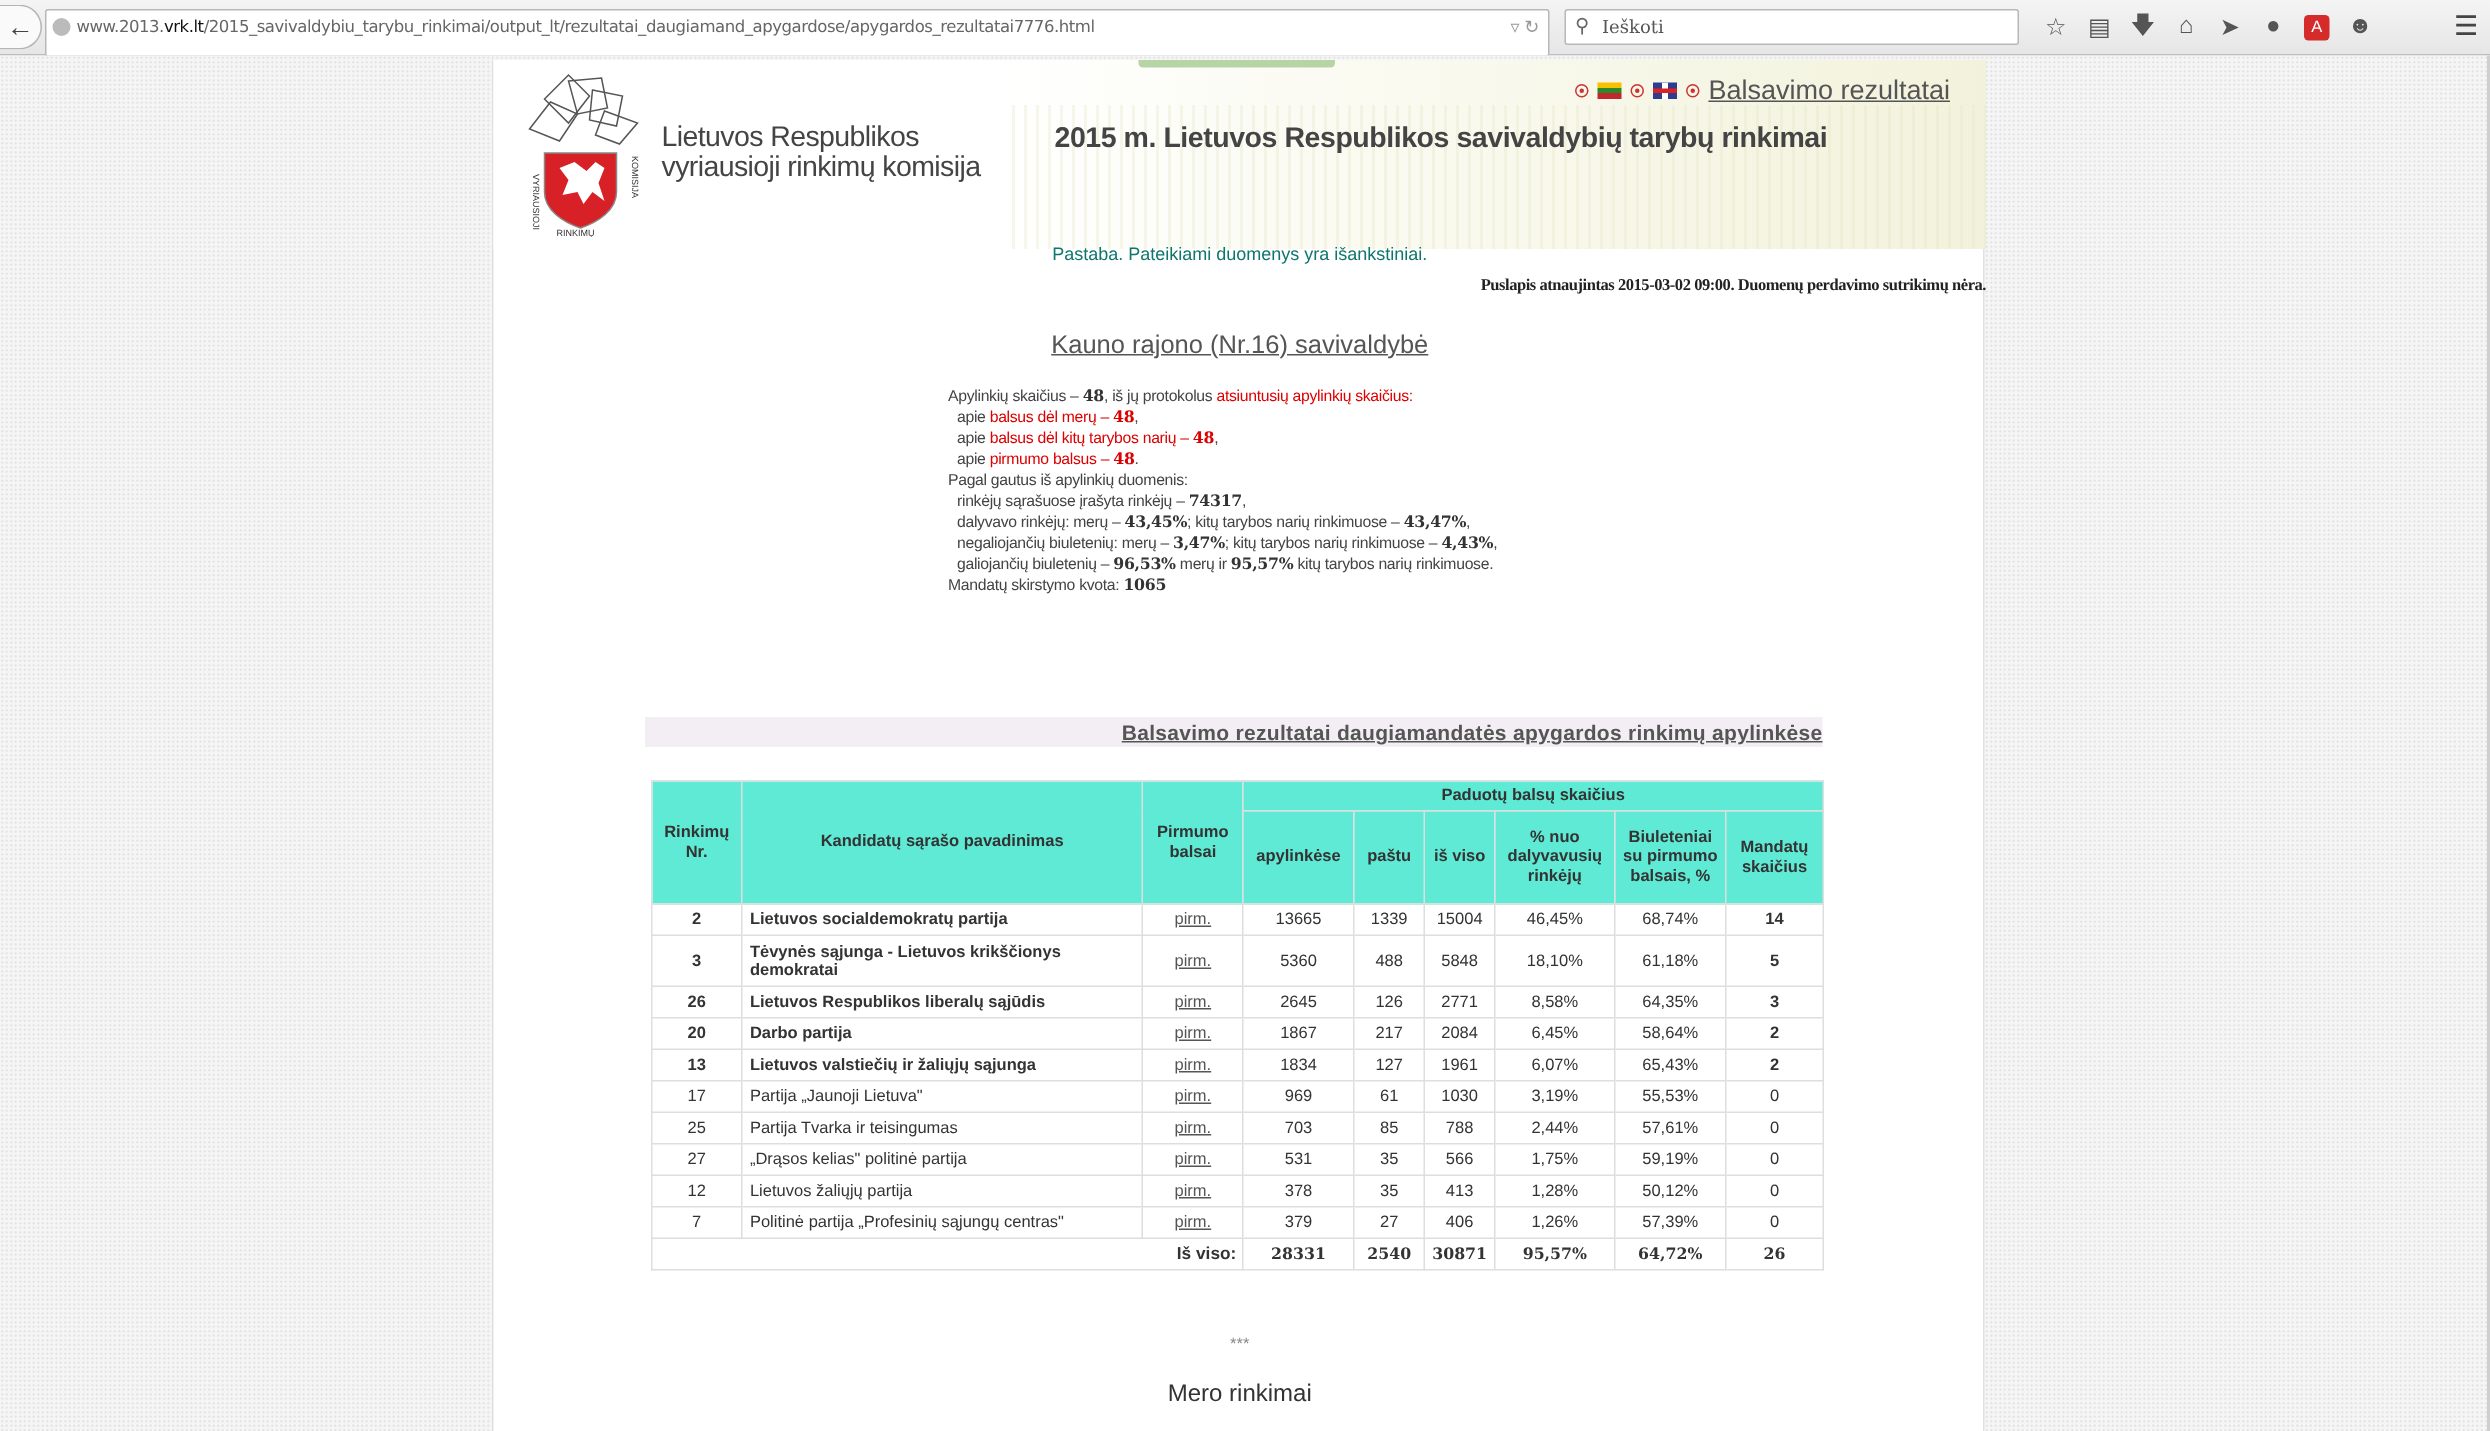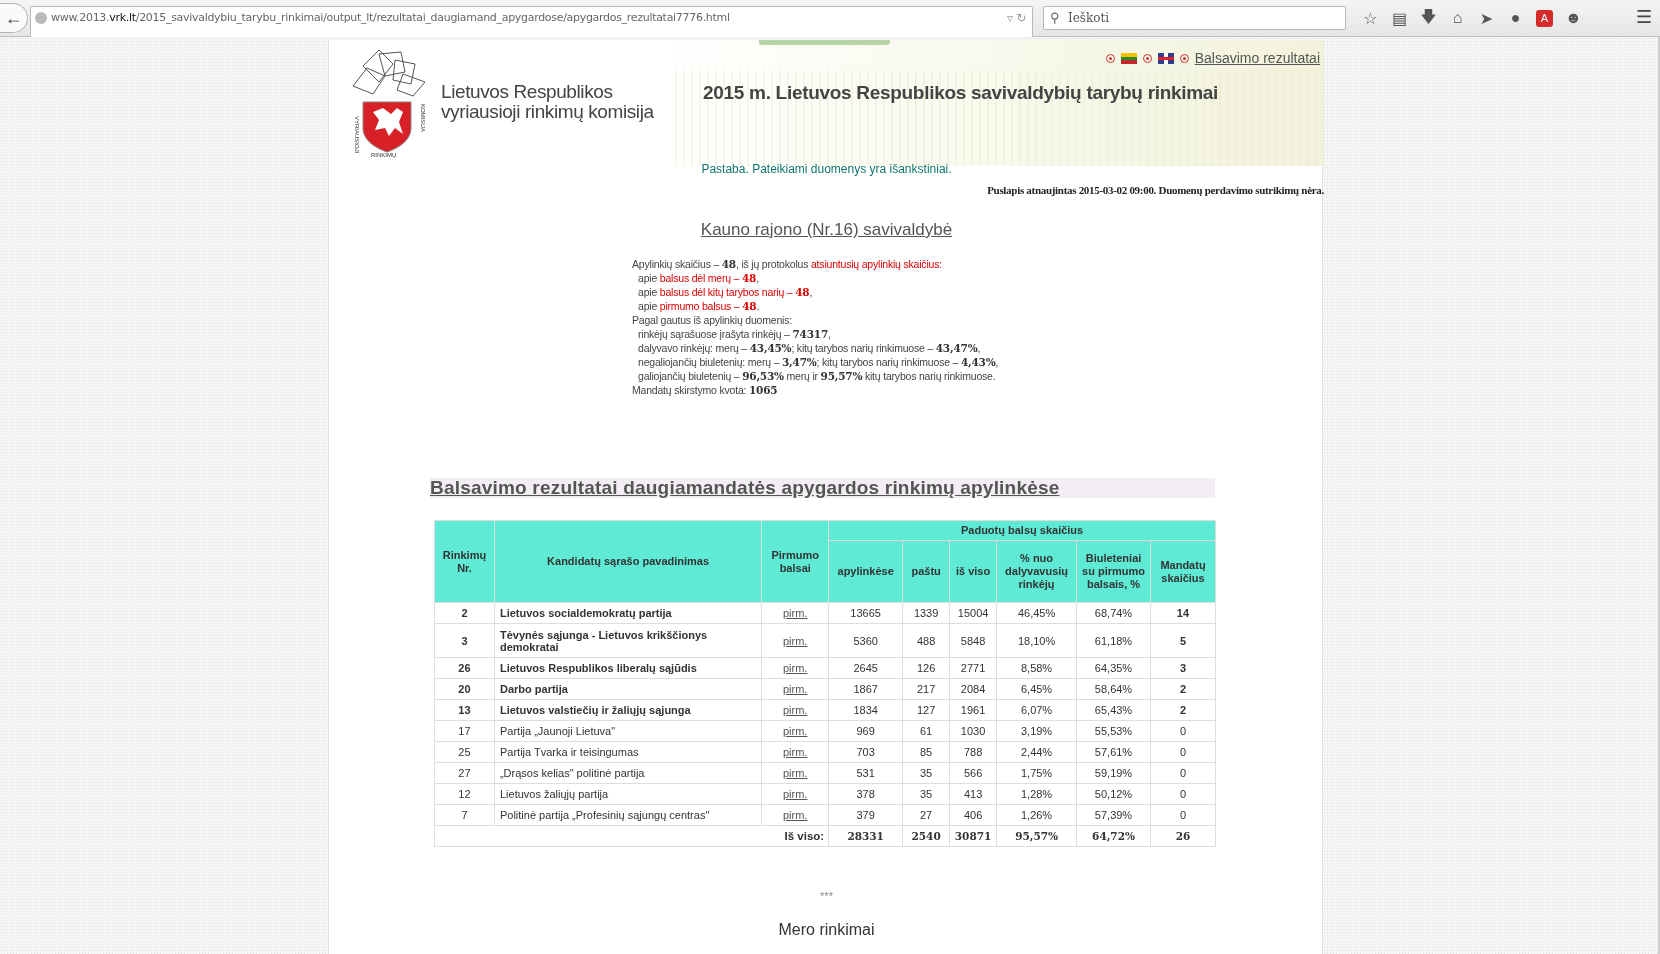--- a/index.html
+++ b/index.html
@@ -70,21 +70,21 @@
   }
   .logo { position: absolute; left: 20px; top: 6px; width: 80px; height: 112px; }
   .org-name {
     position: absolute; left: 112px; top: 42px; font-size: 19px; line-height: 20px; color: #444;
     letter-spacing: -0.4px;
   }
   .election-title {
     position: absolute; left: 374px; top: 42px; font-size: 19px; font-weight: bold; color: #444;
     letter-spacing: -0.3px;
   }
-  .lang-bar { position: absolute; right: 4px; top: 10px; display: flex; align-items: center; gap: 6px; font-size: 14px; text-align: right; }
+  .lang-bar { position: absolute; right: 24px; top: 10px; display: flex; align-items: center; gap: 6px; font-size: 18px; text-align: right; }
   .dot-icon { width: 9px; height: 9px; border: 1px solid #c33; border-radius: 50%; display: inline-block; position: relative; }
   .dot-icon::after { content: ""; position: absolute; left: 2px; top: 2px; width: 3px; height: 3px; background: #c33; border-radius: 50%; }
   .flag-lt { width: 16px; height: 11px; display: inline-block; background: linear-gradient(#f7c000 0 33%, #2a8a2a 33% 66%, #c1272d 66%); }
   .flag-en { width: 16px; height: 11px; display: inline-block; background: #2f3d8f; position: relative; overflow: hidden; }
   .flag-en::before { content: ""; position: absolute; left: 6px; top: 0; width: 4px; height: 11px; background: #fff; }
   .flag-en::after { content: ""; position: absolute; left: 0; top: 4px; width: 16px; height: 3px; background: #d22; }
   .lang-bar a { color: #555; text-decoration: underline; }
 
   .note { position: absolute; left: 0; top: 122px; width: 995px; text-align: center; font-size: 12px; color: #0f766e; }
   .updated { position: absolute; left: 0; top: 144px; width: 995px; text-align: right; font-size: 11px; font-weight: bold; color: #222; font-family: Liberation Serif, serif; letter-spacing: -0.3px; }
@@ -93,21 +93,21 @@
 
   .stats { position: absolute; left: 303px; top: 217px; font-size: 10.5px; line-height: 14px; color: #444; letter-spacing: -0.2px; }
   .stats .ind { padding-left: 6px; }
   .stats .red { color: #d00; }
   .stats b { font-family: "DejaVu Serif", serif; font-weight: bold; color: #333; }
   .stats .red b { color: #d00; }
 
   .section-title { position: absolute; left: 0; width: 995px; text-align: center; font-size: 16px; color: #333; }
   .sub-link-bar {
     position: absolute; left: 101px; top: 438px; width: 785px; height: 20px;
-    background: #f3eef3; text-align: left; font-size: 19px; line-height: 20px;
+    background: #f3eef3; text-align: right; font-size: 14px; line-height: 20px;
   }
   .sub-link-bar a { color: #555; font-weight: bold; text-decoration: underline; letter-spacing: 0.2px; }
 
   table.results {
     position: absolute; left: 105px; top: 480px; width: 782px;
     border-collapse: collapse; font-size: 11px; color: #333;
   }
   table.results th, table.results td { border: 1px solid #dedede; }
   table.results th {
     background: #5eead4; font-weight: bold; color: #333; text-align: center; padding: 2px 3px; font-size: 11px; line-height: 13px;

